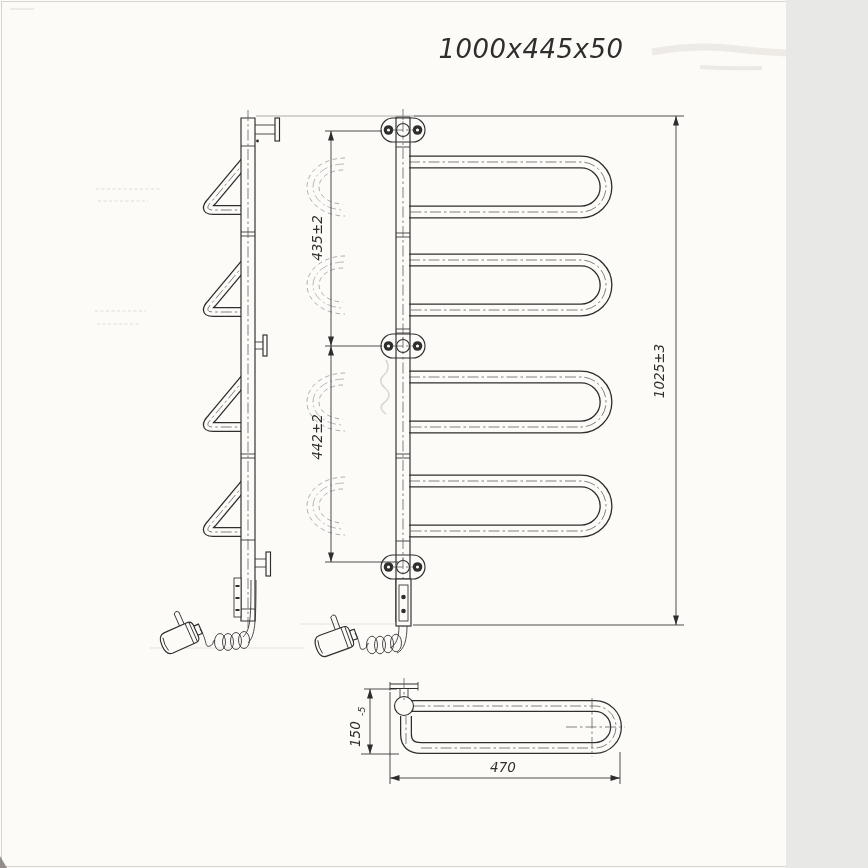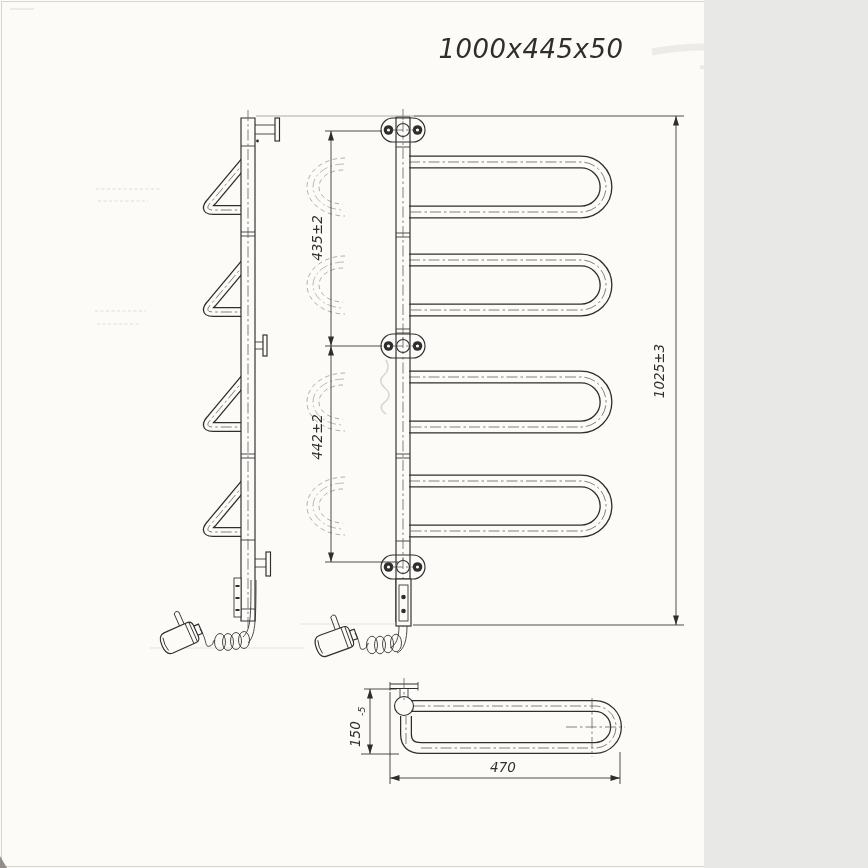--- a/index.html
+++ b/index.html
@@ -1,17 +1,17 @@
 <!DOCTYPE html>
 <html style="--ink: #2e2e2e; --paper: #fcfbf8; --phantom: #a6a9ab;"><head>
 <meta charset="utf-8">
 <style>
   :root { --ink:#2e2e2e; --paper:#fcfbf8; --phantom:#a6a9ab; }
   html,body { margin:0; padding:0; background:#e8e8e6; }
-  #page { width:704px; height:868px; background:var(--paper); position:relative; overflow:hidden; }
+  #page { width:786px; height:868px; background:var(--paper); position:relative; overflow:hidden; }
   svg { display:block; }
   .ln   { fill:none; stroke:var(--ink); stroke-width:1.15; }
   .lnt  { fill:none; stroke:var(--ink); stroke-width:.85; }
   .tube-o { fill:none; stroke:var(--ink); stroke-linejoin:round; stroke-linecap:butt; }
   .tube-i { fill:none; stroke:var(--paper); stroke-linejoin:round; stroke-linecap:butt; }
   .cl   { fill:none; stroke:#4d4d4d; stroke-width:.7; stroke-dasharray:11 3 2.5 3; }
   .ph   { fill:none; stroke:var(--phantom); stroke-width:.95; stroke-dasharray:4.5 3.5; }
   .phc  { fill:none; stroke:var(--phantom); stroke-width:.8; stroke-dasharray:9 3 2 3; }
   .dim  { fill:none; stroke:var(--ink); stroke-width:.85; }
   .dimlt{ fill:none; stroke:#8b8b88; stroke-width:.7; }

